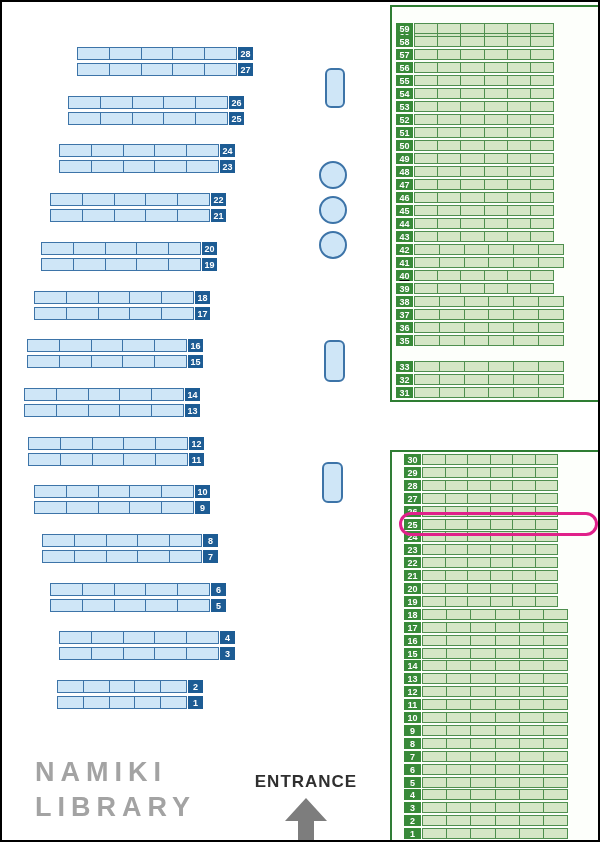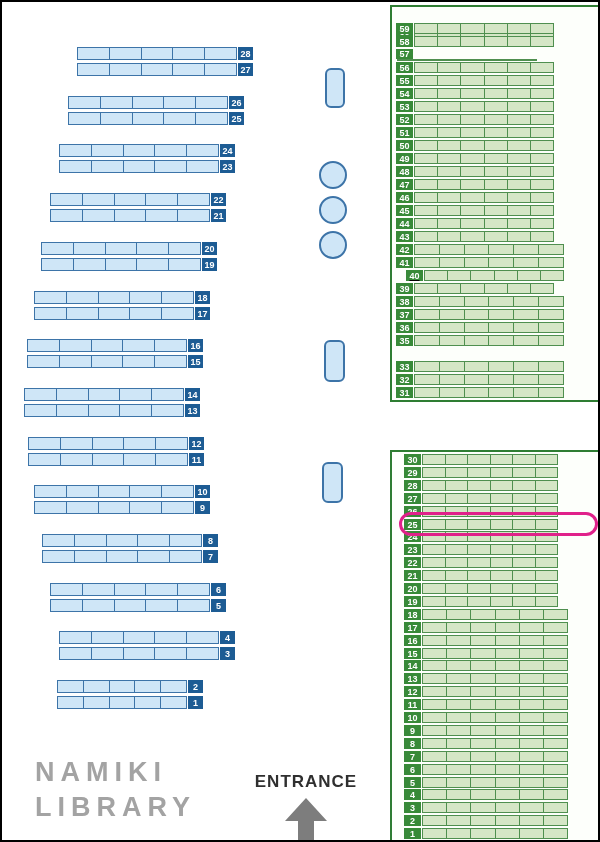--- a/index.html
+++ b/index.html
@@ -428,21 +428,21 @@
         <div class="atag">58</div>
         <div class="abar" style="width: 140px;">
           <div class="acell"></div>
           <div class="acell"></div>
           <div class="acell"></div>
           <div class="acell"></div>
           <div class="acell"></div>
           <div class="acell"></div>
         </div>
       </div>
-      <div class="arow" style="left: 4px; top: 42px; flex-direction: column;">
+      <div class="arow" style="left: 4px; top: 42px;">
         <div class="atag">57</div>
         <div class="abar" style="width: 140px;">
           <div class="acell"></div>
           <div class="acell"></div>
           <div class="acell"></div>
           <div class="acell"></div>
           <div class="acell"></div>
           <div class="acell"></div>
         </div>
       </div>
@@ -615,21 +615,21 @@
         <div class="atag">41</div>
         <div class="abar" style="width: 150px;">
           <div class="acell"></div>
           <div class="acell"></div>
           <div class="acell"></div>
           <div class="acell"></div>
           <div class="acell"></div>
           <div class="acell"></div>
         </div>
       </div>
-      <div class="arow" style="left: 14px; top: 263px; text-decoration: underline;">
+      <div class="arow" style="left: 4px; top: 263px; text-decoration: underline;">
         <div class="atag">40</div>
         <div class="abar" style="width: 140px;">
           <div class="acell"></div>
           <div class="acell"></div>
           <div class="acell"></div>
           <div class="acell"></div>
           <div class="acell"></div>
           <div class="acell"></div>
         </div>
       </div>

